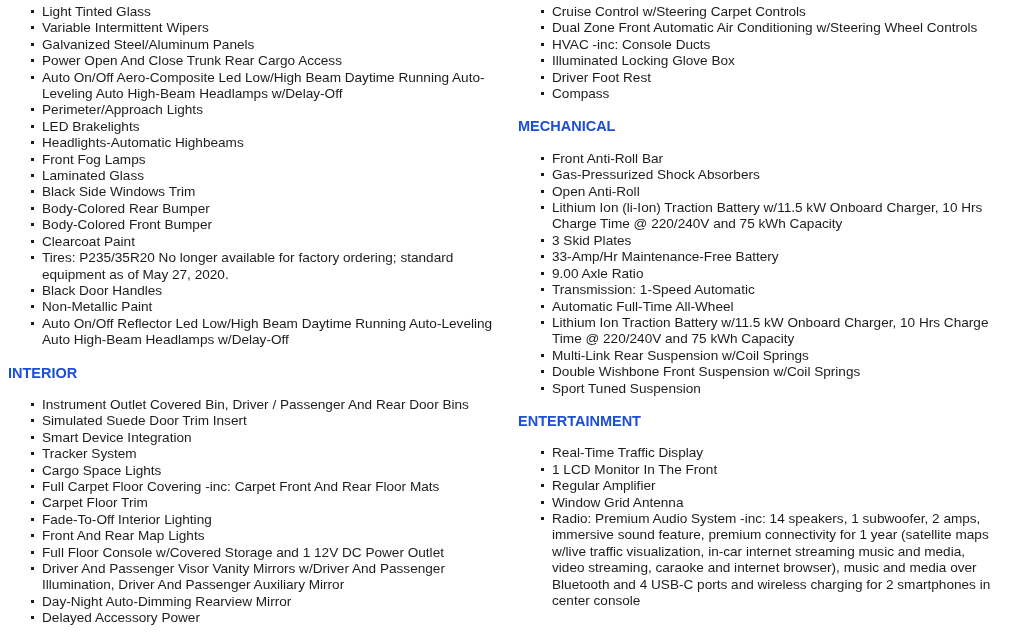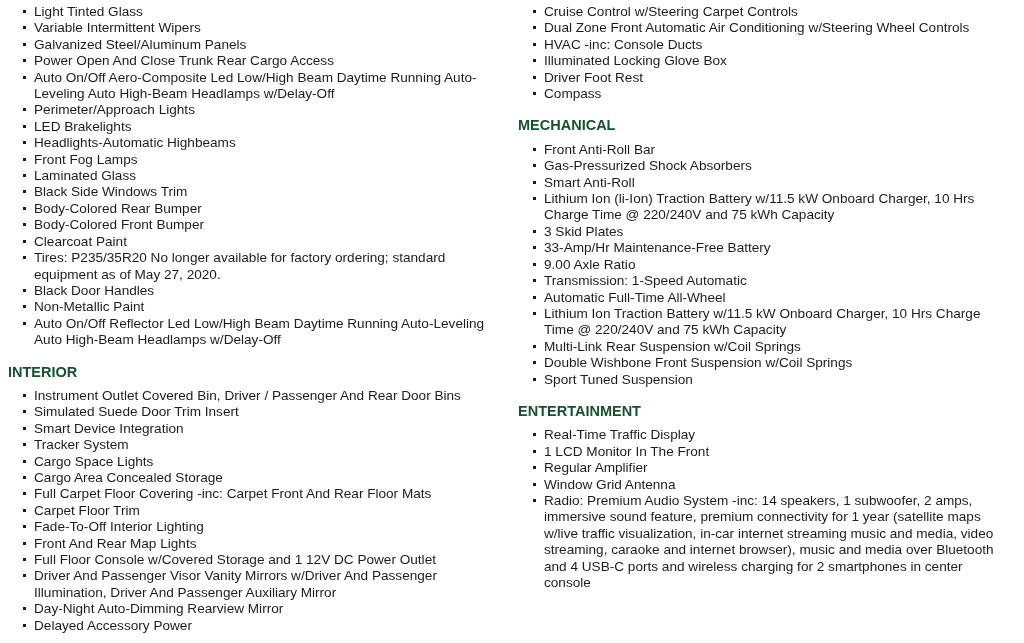--- a/index.html
+++ b/index.html
@@ -18,27 +18,27 @@
     font-size: 13.6px;
     line-height: 16.4px;
     color: #1d1d1d;
   }
   .col { box-sizing: border-box; }
   .col-left  { width: 508px; flex: 0 0 auto; }
   .col-right { width: 500px; flex: 0 0 auto; padding-left: 2px; }
   .heading {
     font-weight: bold;
     font-size: 14.5px;
-    color: #14532d;
+    color: #1d4ed8;
     margin: 15px 0 4px 0;
   }
   .col > ul:first-child { margin-top: 0; }
   ul.items {
     list-style: none;
-    margin: 8px;
+    margin: 16px;
     padding: 0;
   }
   ul.items li {
     display: flex;
     align-items: flex-start;
   }
   .bullet {
     flex: 0 0 auto;
     width: 3px;
     height: 3px;
@@ -146,24 +146,20 @@
         <li>
           <span class="bullet"></span>
           <span class="txt">Tracker System</span>
         </li>
         <li>
           <span class="bullet"></span>
           <span class="txt">Cargo Space Lights</span>
         </li>
         <li>
           <span class="bullet"></span>
-          <span class="txt">Cargo Area Concealed Storage</span>
-        </li>
-        <li>
-          <span class="bullet"></span>
           <span class="txt">Full Carpet Floor Covering -inc: Carpet Front And Rear Floor Mats</span>
         </li>
         <li>
           <span class="bullet"></span>
           <span class="txt">Carpet Floor Trim</span>
         </li>
         <li>
           <span class="bullet"></span>
           <span class="txt">Fade-To-Off Interior Lighting</span>
         </li>
@@ -221,21 +217,21 @@
         <li>
           <span class="bullet"></span>
           <span class="txt">Front Anti-Roll Bar</span>
         </li>
         <li>
           <span class="bullet"></span>
           <span class="txt">Gas-Pressurized Shock Absorbers</span>
         </li>
         <li>
           <span class="bullet"></span>
-          <span class="txt">Smart Anti-Roll</span>
+          <span class="txt">Open Anti-Roll</span>
         </li>
         <li>
           <span class="bullet"></span>
           <span class="txt">Lithium Ion (li-Ion) Traction Battery w/11.5 kW Onboard Charger, 10 Hrs Charge Time @ 220/240V and 75 kWh Capacity</span>
         </li>
         <li>
           <span class="bullet"></span>
           <span class="txt">3 Skid Plates</span>
         </li>
         <li>

